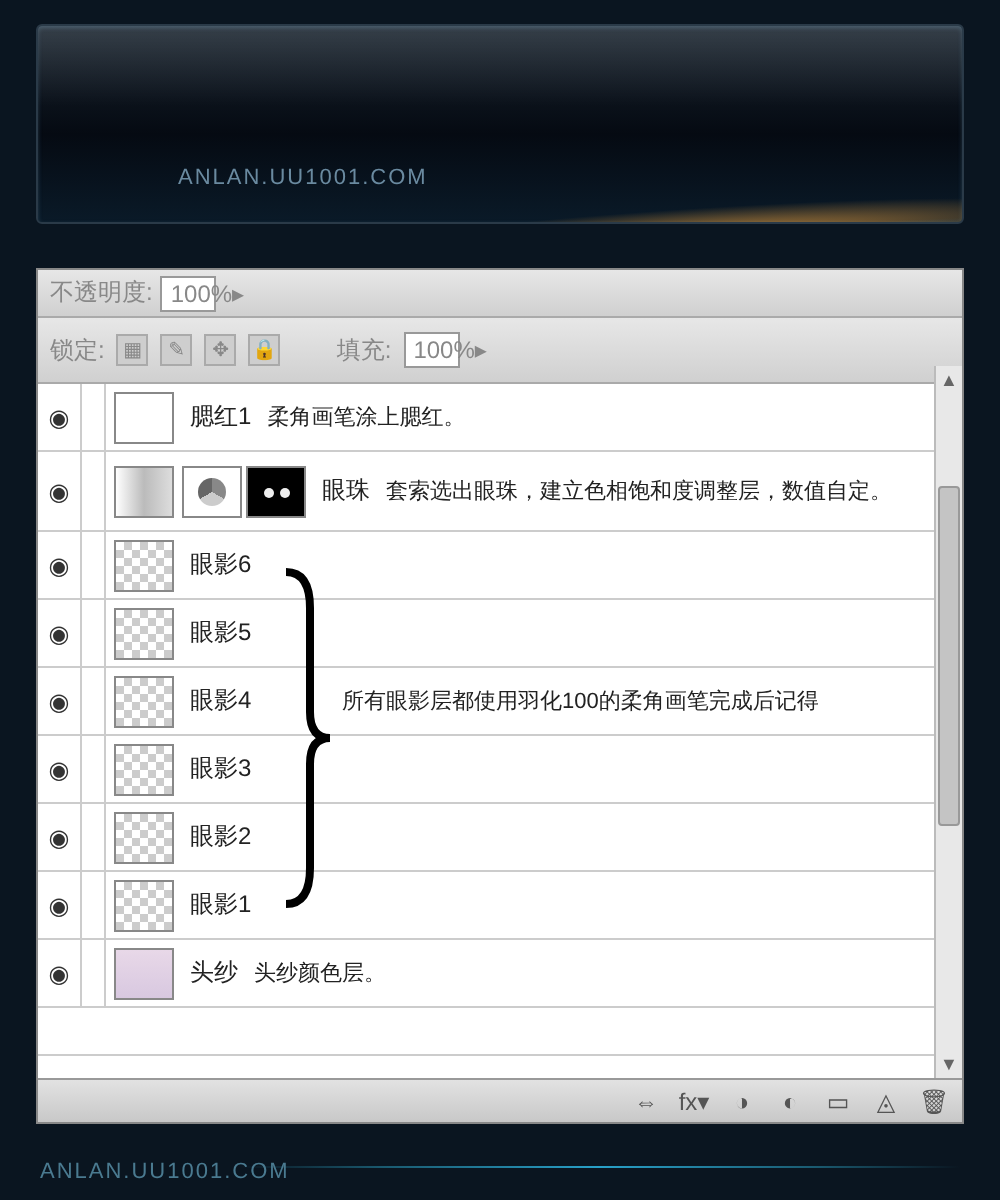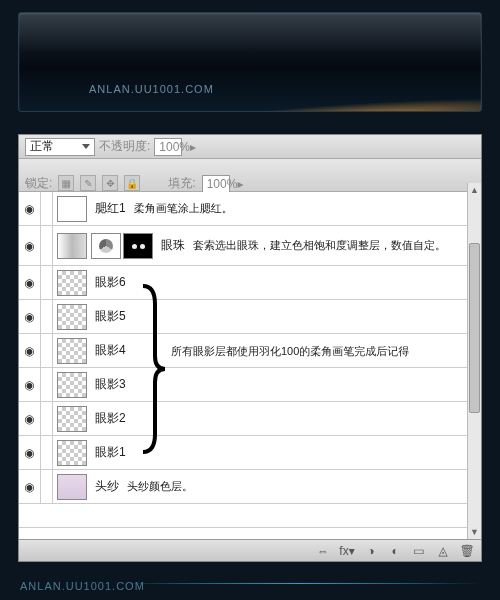--- a/index.html
+++ b/index.html
@@ -13,21 +13,21 @@
 .streak.s3{top:60px;background:radial-gradient(ellipse 320px 10px at 60% 50%,rgba(50,140,255,.55),transparent 75%);transform:rotate(-2deg)}
 .banner-title{position:absolute;left:70px;top:30px;color:#e8f4ff;font-size:30px;letter-spacing:2px;text-shadow:0 1px 3px #000}
 .banner-sub{position:absolute;left:210px;top:46px;color:#d5e5f0;font-size:16px;letter-spacing:2px}
 .banner-url{position:absolute;left:70px;top:70px;color:#6a8aa0;font-size:11px;letter-spacing:1px}
 .panel{position:absolute;left:18px;top:134px;width:464px;height:428px;background:#d6d6d6;border:1px solid #888;font-size:12px;color:#222}
 .opts{height:24px;background:linear-gradient(#e7e7e7,#d0d0d0);border-bottom:1px solid #aaa;display:flex;align-items:center;padding:0 6px;gap:4px}
 .sel{width:70px;height:18px;background:#fff;border:1px solid #999;display:flex;align-items:center;justify-content:space-between;padding:0 4px}
 .dd{width:0;height:0;border-left:4px solid transparent;border-right:4px solid transparent;border-top:5px solid #555}
 .lbl{color:#888}
 .pct{width:28px;height:18px;background:#fff;border:1px solid #999;display:flex;align-items:center;justify-content:space-between;padding:0 4px;color:#888}
-.locks{height:24px;background:linear-gradient(#e7e7e7,#d0d0d0);border-bottom:1px solid #aaa;display:flex;align-items:flex-start;padding:16px 6px;gap:6px;color:#888}
+.locks{height:24px;background:linear-gradient(#e7e7e7,#d0d0d0);border-bottom:1px solid #aaa;display:flex;align-items:center;padding:16px 6px;gap:6px;color:#888}
 .locks .ic{width:16px;height:16px;background:#cecece;border:1px solid #aaa;display:inline-flex;align-items:center;justify-content:center;font-size:10px}
 .layers{height:calc(100% - 48px - 22px);overflow:hidden;background:#fff;position:relative}
 .row{height:34px;border-bottom:1px solid #ccc;display:flex;align-items:center;position:relative}
 .vis{width:22px;height:100%;border-right:1px solid #ccc;display:flex;align-items:center;justify-content:center;color:#333}
 .slot{width:12px;height:100%;border-right:1px solid #ccc}
 .thumb{width:30px;height:26px;margin:0 4px;border:1px solid #888;background:repeating-conic-gradient(#ccc 0 25%,#fff 0 50%) 0 0/8px 8px}
 .thumb.white{background:#fff}
 .thumb.grad{background:linear-gradient(90deg,#fff,#bbb,#ddd)}
 .thumb.tousha{background:linear-gradient(180deg,#e8d8e8,#d8c8e0)}
 .adj{width:30px;height:26px;margin-right:2px;border:1px solid #888;background:#fff;position:relative;display:flex;align-items:center;justify-content:center}
@@ -56,24 +56,20 @@
 <div class="page">
   <div class="banner">
     <div class="streak s1"></div>
       <div class="streak s2"></div>
       <div class="streak s3"></div>
     <div class="banner-url">ANLAN.UU1001.COM</div>
   </div>
 
   <div class="panel">
     <div class="opts">
-      <div class="sel">
-          <span>正常</span>
-          <span class="dd"></span>
-        </div>
       <span class="lbl">不透明度:</span>
       <div class="pct">
           <span>100%</span>
           <span>▸</span>
         </div>
     </div>
     <div class="locks">
       <span>锁定:</span>
       <span class="ic">▦</span>
       <span class="ic">✎</span>

